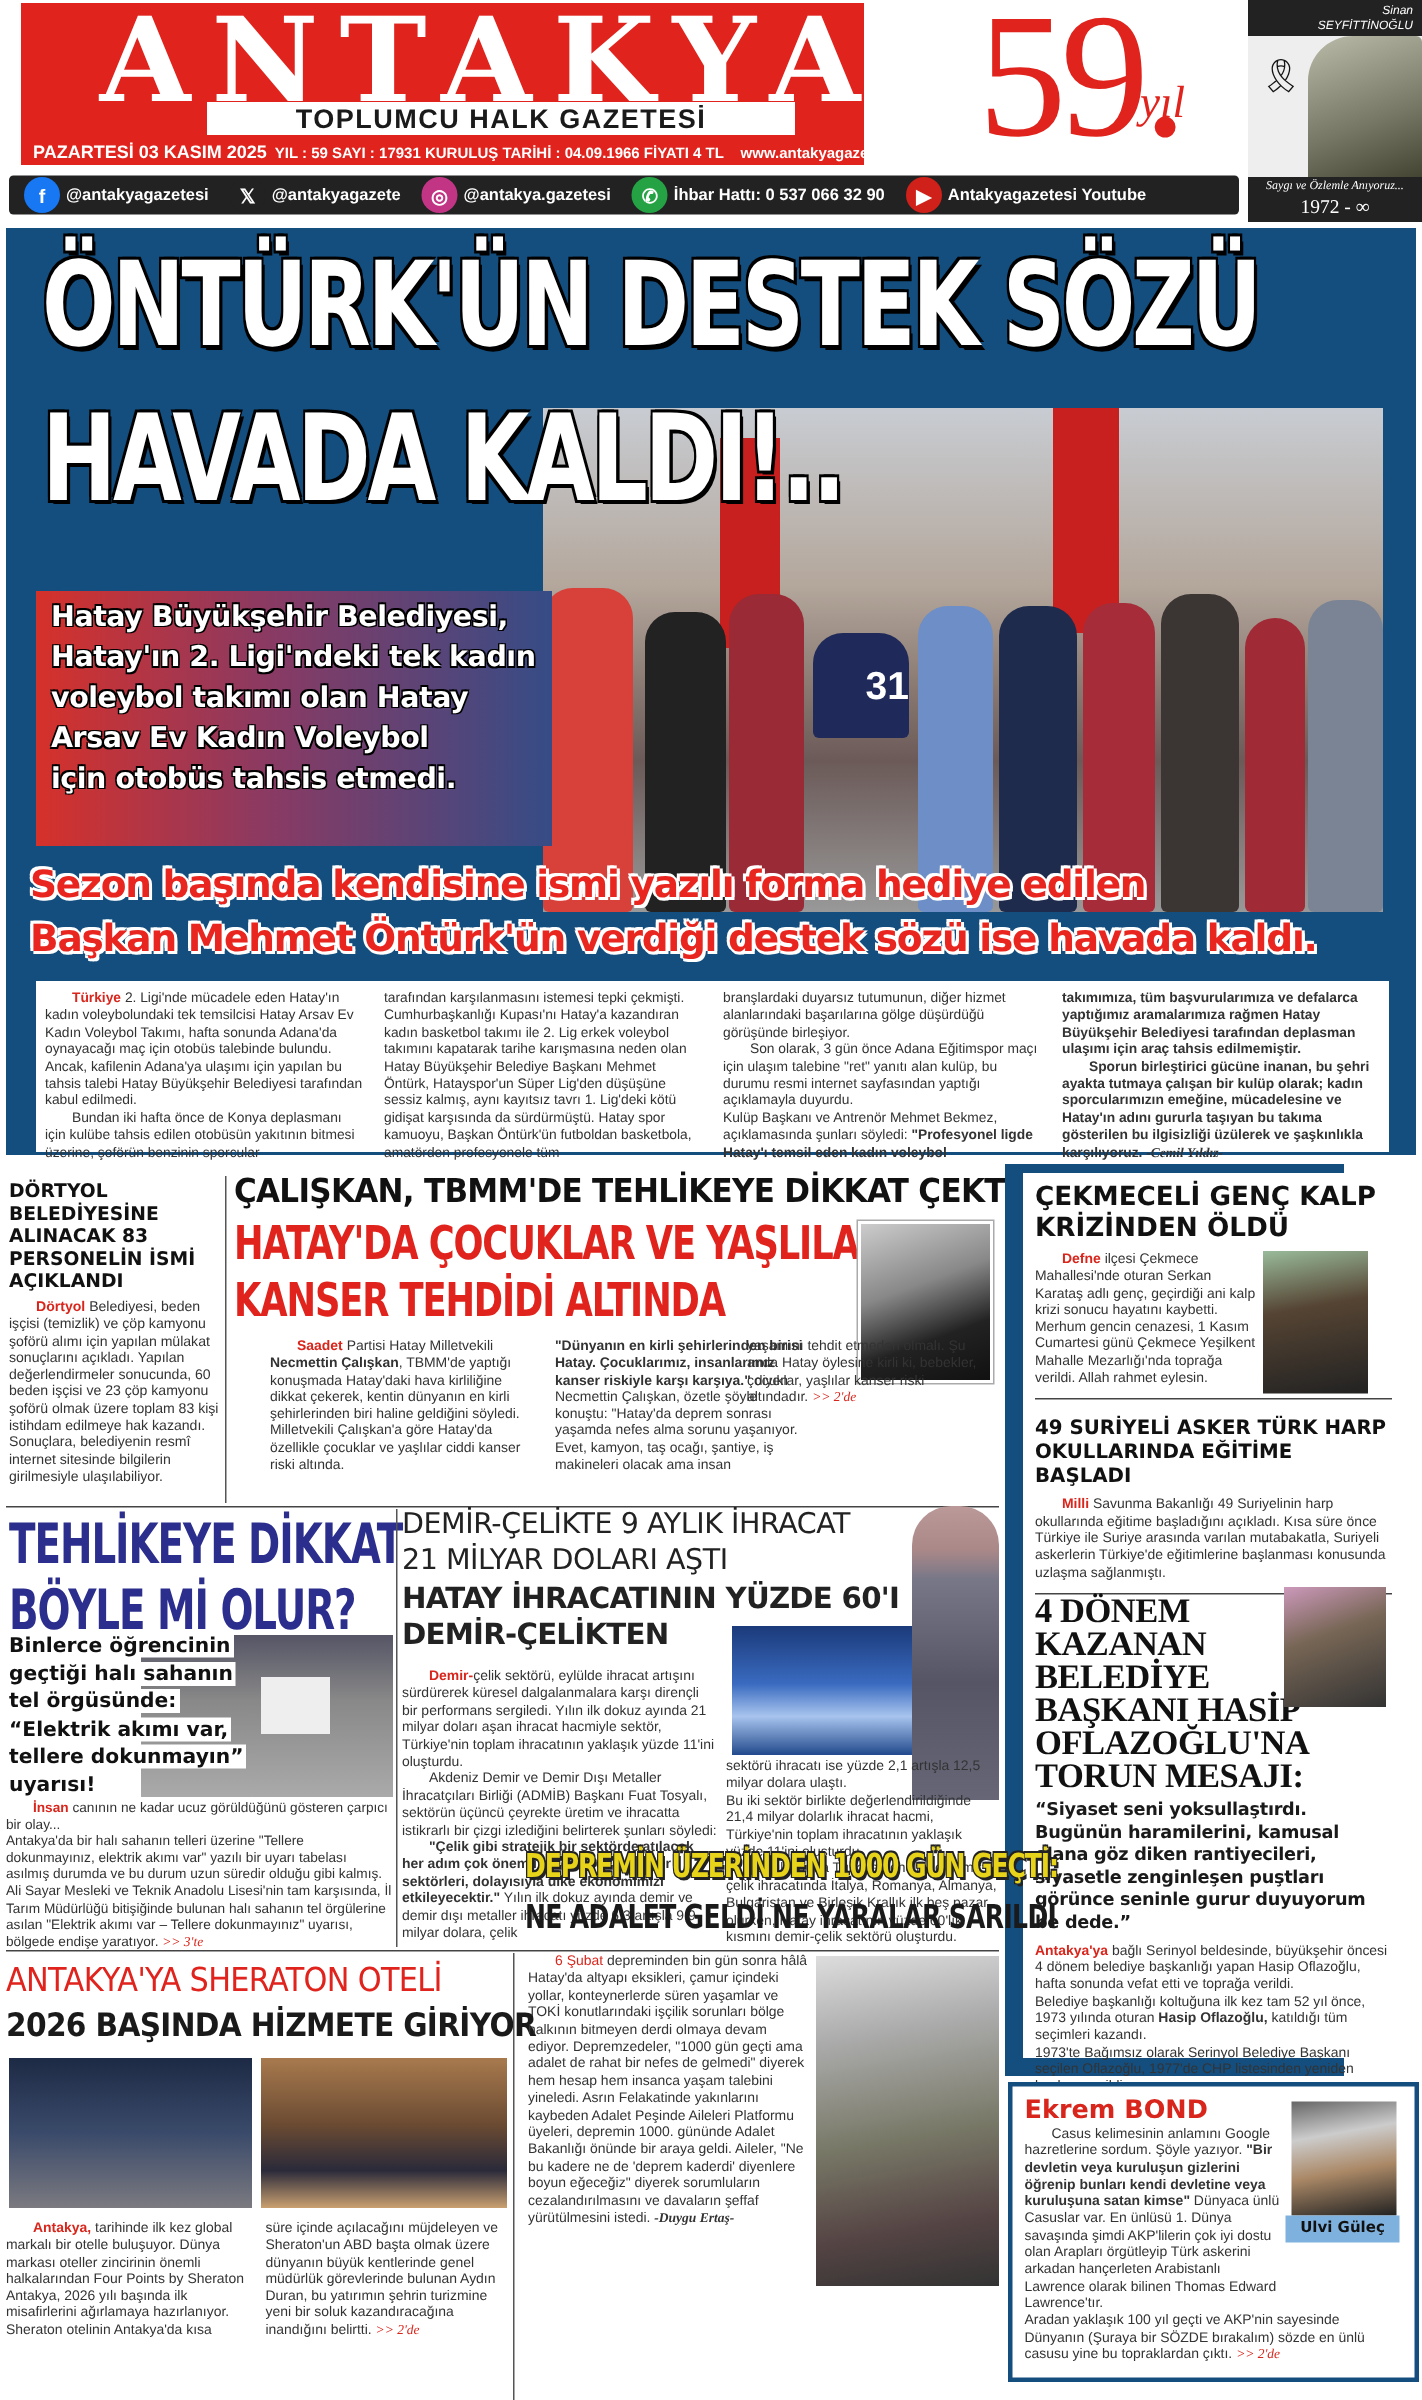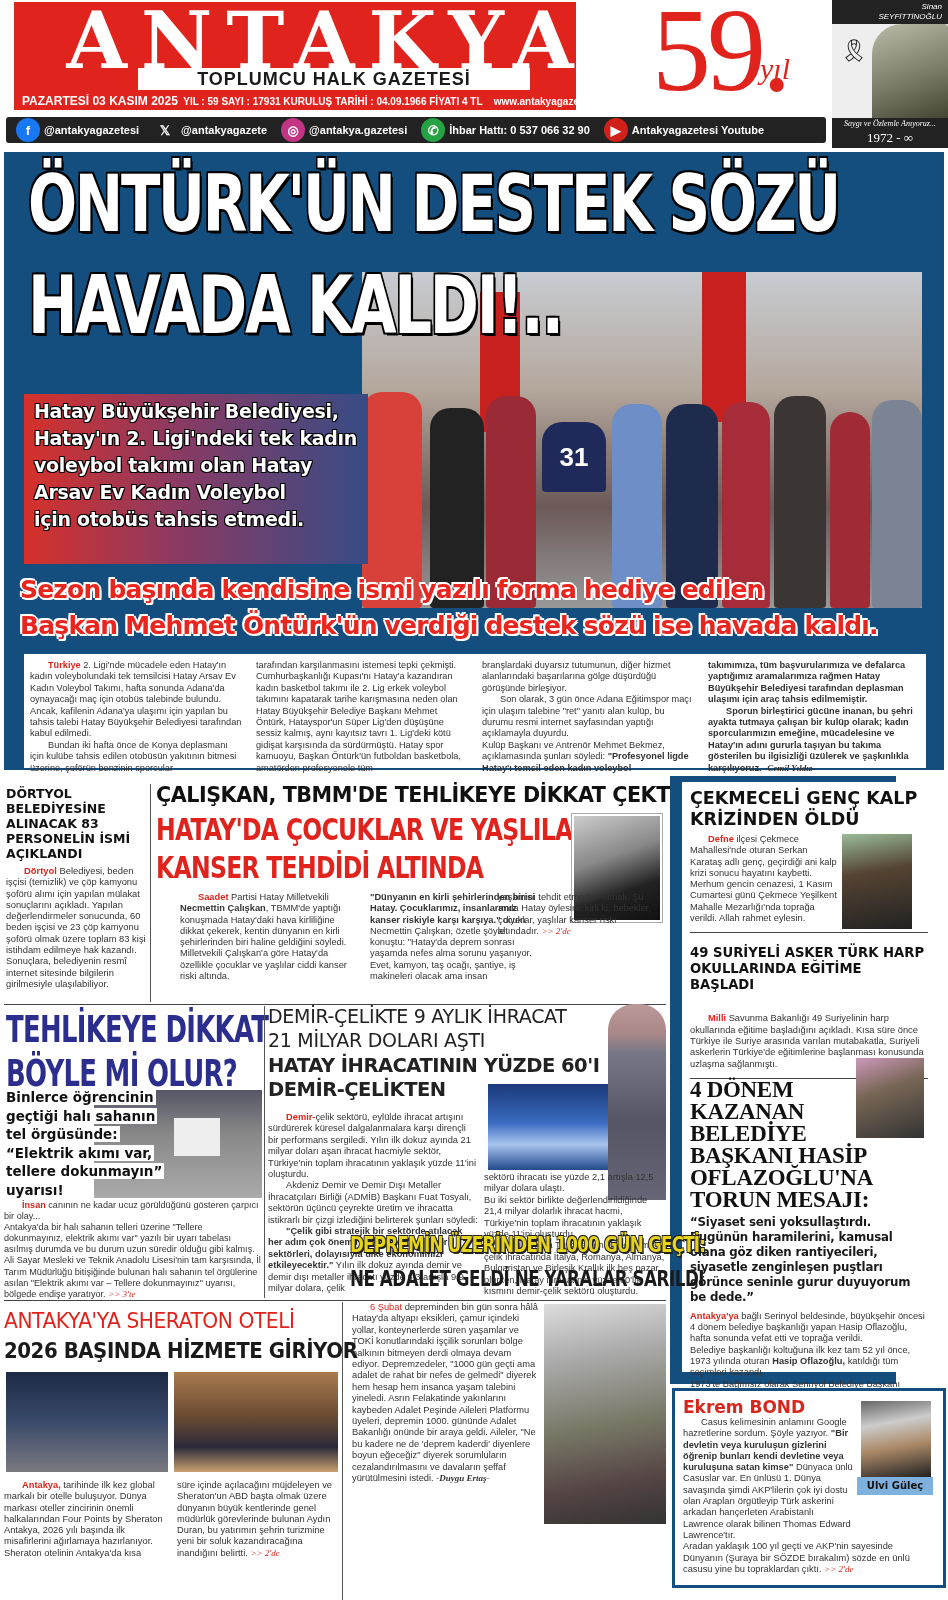--- a/index.html
+++ b/index.html
@@ -60,21 +60,21 @@
 #cal-body .col{font-size:9.3px;line-height:11.3px}
 #cal-col3{left:346px;top:112px;width:160px;font-size:9.3px;line-height:11.3px;color:#333}
 
 #right-box{left:670px;top:776px;width:226px;height:608px;background:#144e7e}
 #right-inner{left:12px;top:6px;width:254px;height:590px;background:#fff;padding:6px 8px}
 #right-inner h2{font-family:"DejaVu Sans",sans-serif;font-weight:bold;color:#111}
 #cek-h{font-size:17.5px;line-height:21px}
 #cek-photo{position:absolute;left:160px;top:52px;width:70px;height:95px;background:linear-gradient(170deg,#9b9 0%,#543 40%,#222 100%)}
 #cek-body{font-size:9.3px;line-height:11.3px;color:#333;width:150px;margin-top:4px}
 #sur-h{font-size:13.2px;line-height:16px;margin-top:12px}
-#sur-body{font-size:9.3px;line-height:11.3px;color:#333;margin-top:20px}
+#sur-body{font-size:9.3px;line-height:11.3px;color:#333;margin-top:4px}
 #has-h{font-family:"Liberation Serif",serif !important;font-size:23px;line-height:22px;letter-spacing:-0.3px;width:180px}
 #has-photo{position:absolute;left:174px;top:276px;width:68px;height:80px;background:linear-gradient(160deg,#c9b 0%,#765 40%,#333 100%)}
 #has-quote{font-family:"DejaVu Sans",sans-serif;font-weight:bold;font-size:11.8px;line-height:15px;color:#1a1a1a;margin-top:4px;letter-spacing:-0.2px}
 #has-body{font-size:9.3px;line-height:11.3px;color:#333;margin-top:6px}
 
 #tehlike{left:4px;top:1008px;width:258px;height:290px}
 #teh-h{left:2px;top:0;font-family:"DejaVu Sans",sans-serif;font-weight:bold;font-size:37px;color:#2b2e8c;line-height:44px;white-space:nowrap;transform:scaleX(0.7);transform-origin:left top;letter-spacing:-1px}
 #teh-photo{left:90px;top:82px;width:168px;height:108px;background:linear-gradient(180deg,#556 0%,#888 40%,#aaa 100%);overflow:hidden}
 #teh-sign{position:absolute;left:80px;top:28px;width:46px;height:38px;background:#eee}
 #teh-lead{left:0;top:80px;font-family:"DejaVu Sans",sans-serif;font-weight:bold;font-size:13.5px;line-height:18.5px;color:#111;z-index:2}
@@ -164,21 +164,21 @@
     </div>
   </div>
 
 <div id="hero" class="abs">
   <div id="hero-photo" class="abs">
     <div class="flag" style="left:118px;top:20px;width:40px;height:140px"></div>
     <div class="flag" style="left:340px;top:0;width:44px;height:150px"></div>
     <div class="person" style="left:0;top:120px;width:60px;height:216px;background:#d8403a"></div>
     <div class="person" style="left:68px;top:136px;width:54px;height:200px;background:#222"></div>
     <div class="person" style="left:124px;top:124px;width:50px;height:212px;background:#9a2a35"></div>
-    <div class="person" style="left:180px;top:150px;width:64px;height:70px;background:#1f2a5a;color:#fff;font-size:26px;font-weight:bold;text-align:center;line-height:70px">31</div>
+    <div class="person" style="left:180px;top:150px;width:64px;height:70px;background:#1f2a5a;color:#fff;font-size:26px;font-weight:bold;text-align:right;line-height:70px">31</div>
     <div class="person" style="left:250px;top:132px;width:50px;height:204px;background:#6d8ec6"></div>
     <div class="person" style="left:304px;top:132px;width:52px;height:204px;background:#1e2b4d"></div>
     <div class="person" style="left:360px;top:130px;width:48px;height:206px;background:#a62c3a"></div>
     <div class="person" style="left:412px;top:124px;width:52px;height:212px;background:#3b3533"></div>
     <div class="person" style="left:468px;top:140px;width:40px;height:196px;background:#a12a37"></div>
     <div class="person" style="left:510px;top:128px;width:50px;height:208px;background:#7a8494"></div>
   </div>
   <div id="hero-h1" class="abs">ÖNTÜRK'ÜN DESTEK SÖZÜ</div>
   <div id="hero-h2" class="abs">HAVADA KALDI!..</div>
   <div id="hero-lead" class="abs">

